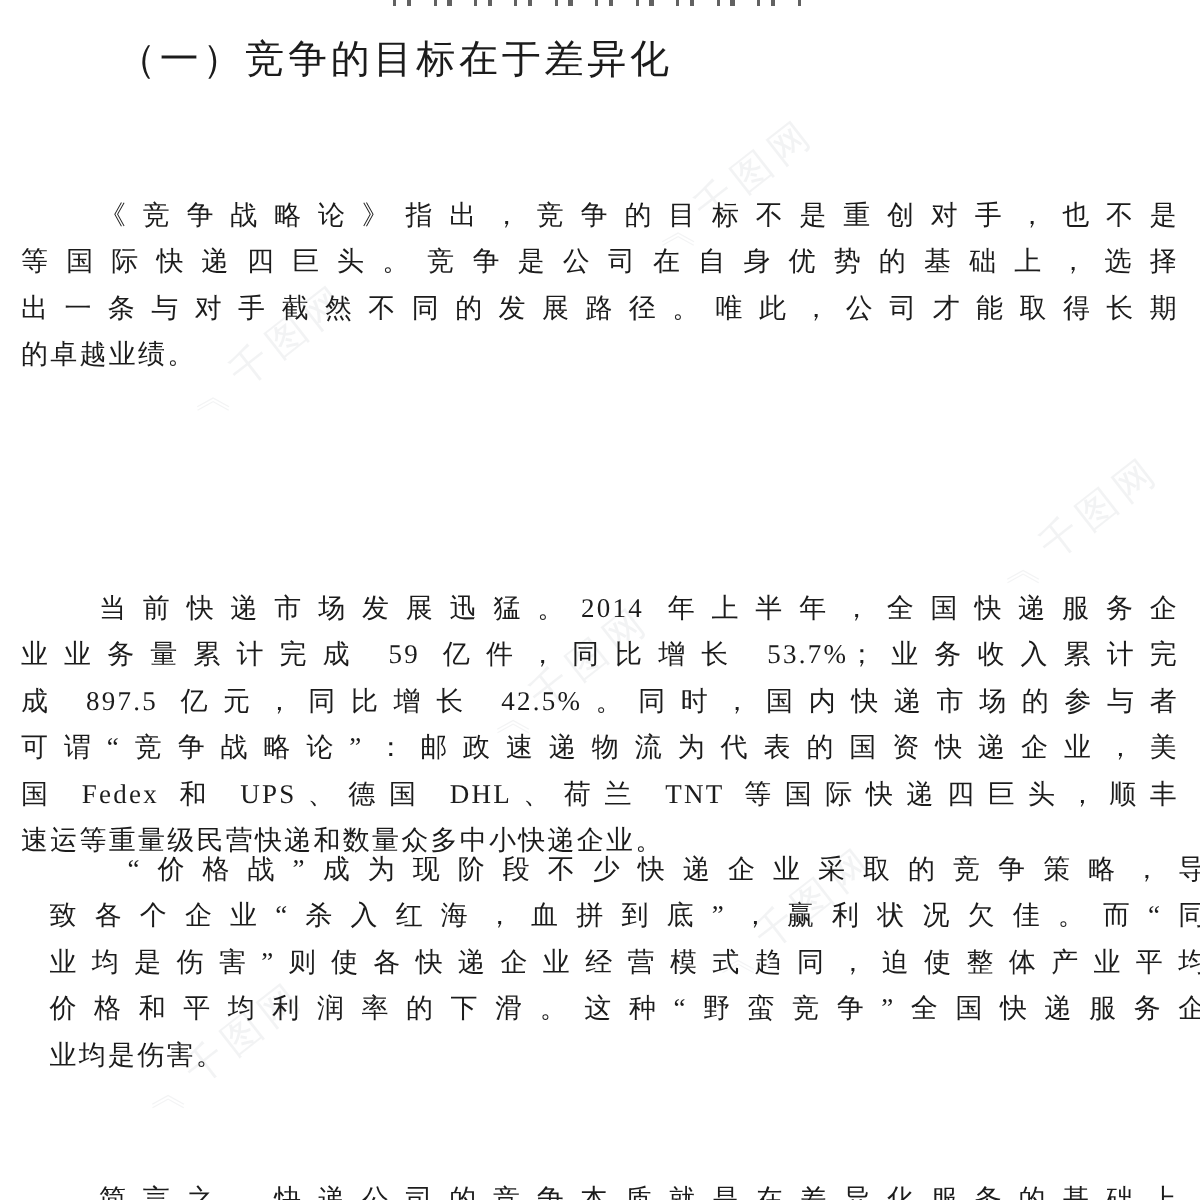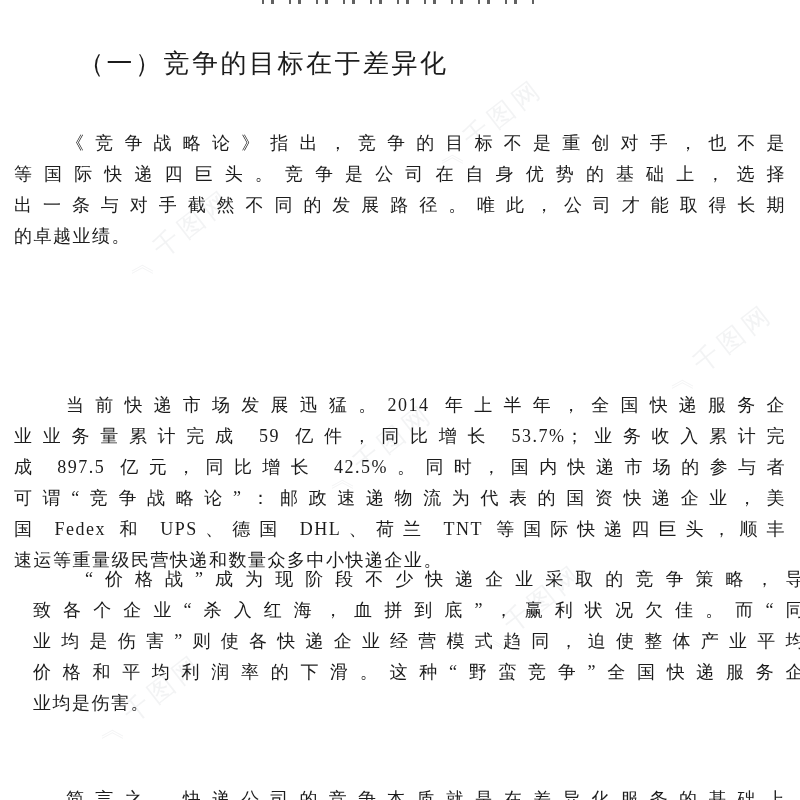--- a/index.html
+++ b/index.html
@@ -30,21 +30,21 @@
     line-height: 31px;
     letter-spacing: 2.5px;
     text-indent: 64px;
     font-weight: normal;
     margin: 0;
   }
   .line { display: block; }
   .jl { text-align: justify; text-align-last: justify; }
   .ind { text-indent: 52px; }
 
-  #heading-1 { top: 48px; }
+  #heading-1 { top: 24px; }
   #para-1    { top: 128px; }
   #heading-2 { top: 314px; }
   #para-2    { top: 390px; }
   #para-3    { top: 564px; margin-left: 19px; }
   
   #para-4    { top: 784px; }
 
   
   .frag-top {
     position: absolute;

